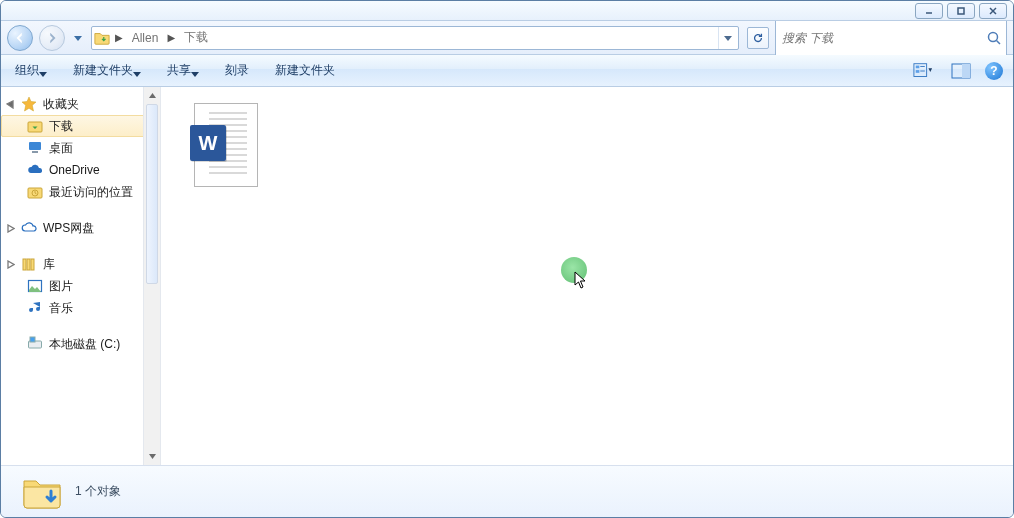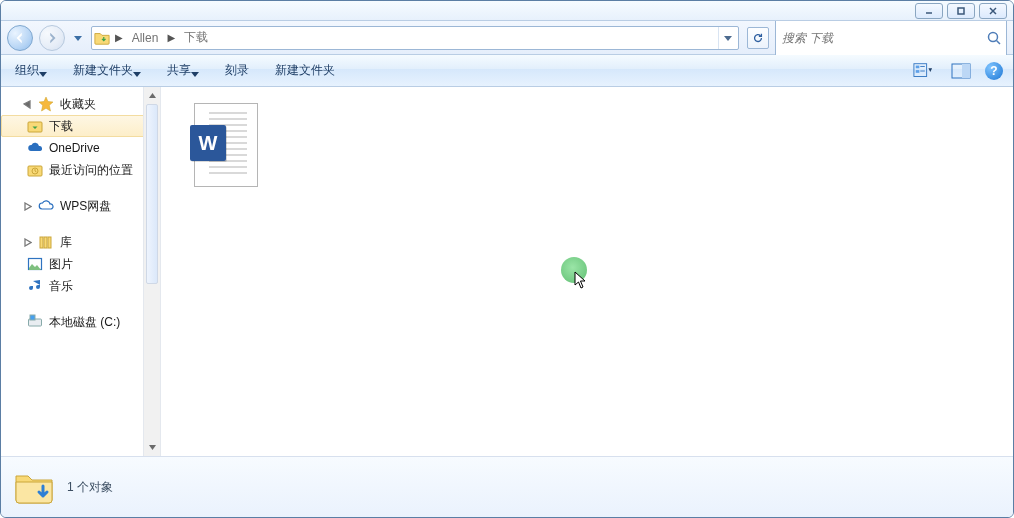--- a/index.html
+++ b/index.html
@@ -47,42 +47,42 @@
   .helpicon{width:18px;height:18px;border-radius:50%;background:radial-gradient(circle at 30% 30%,#7fc4ff,#1d76d4);color:#fff;display:flex;align-items:center;justify-content:center;font-weight:bold;font-size:12px}
 
   
   .body{flex:1;display:flex;min-height:0}
   .sidebar{width:160px;border-right:1px solid #e4e8ee;overflow-y:auto;padding:6px 0 6px 0;position:relative}
   .sidebar .sb-scrolltrack{position:absolute;right:0;top:0;bottom:0;width:17px;background:#f1f1f1;border-left:1px solid #e4e8ee}
   .sidebar .sb-up,.sidebar .sb-down{height:17px;display:flex;align-items:center;justify-content:center;background:#f1f1f1}
   .sidebar .sb-up svg,.sidebar .sb-down svg{width:9px;height:9px;fill:#6b6b6b}
   .sidebar .sb-thumb{position:absolute;left:2px;right:2px;top:17px;height:180px;border:1px solid #cfd8e6;border-radius:2px;background:linear-gradient(to right,#eef4fd,#dbe8fa)}
   .sidebar ul{list-style:none;margin:0;padding:0}
-  .sidebar li{display:flex;align-items:center;gap:6px;height:22px;padding-left:21px;padding-right:18px;cursor:default;white-space:nowrap}
+  .sidebar li{display:flex;align-items:center;gap:6px;height:22px;padding-left:4px;padding-right:18px;cursor:default;white-space:nowrap}
   .sidebar li.indent{padding-left:26px}
   .sidebar li.sel{background:linear-gradient(#fef7e5,#fdeec8);outline:1px solid #f3dca0;outline-offset:-1px;border-radius:2px}
   .sidebar li.blank{height:14px}
   .sidebar .expander{width:10px;display:flex;justify-content:center;color:#7a7a7a}
   .sidebar .expander svg{width:9px;height:9px;fill:none;stroke:#7a7a7a;stroke-width:1.3}
   .ic{width:16px;height:16px;flex:0 0 16px}
 
   .content{flex:1;position:relative;overflow:auto;padding:10px}
   .fileitem{width:110px;display:flex;flex-direction:column;align-items:center;gap:4px;padding:6px;cursor:default}
   .fileicon{width:72px;height:84px;position:relative}
   .docpage{position:absolute;inset:0 4px 0 4px;border:1px solid #b5b5b5;background:#fff}
   .doclines{position:absolute;top:8px;left:14px;right:10px;bottom:8px;background:repeating-linear-gradient(#d9d9d9 0 2px,transparent 2px 6px)}
   .wordbadge{position:absolute;left:0;top:22px;width:36px;height:36px;background:#2b579a;border-radius:2px;display:flex;align-items:center;justify-content:center;color:#fff;font-weight:bold;font-size:20px;font-family:"Segoe UI",Arial;box-shadow:1px 1px 0 rgba(0,0,0,.15)}
   .filelabel{text-align:center;line-height:1.35;max-width:100px}
 
   .cursor-spot{position:absolute;left:400px;top:170px;width:26px;height:26px;border-radius:50%;background:radial-gradient(circle at 45% 40%,#8fe29d,#4fb763);opacity:.9}
   .cursor-arrow{position:absolute;left:413px;top:184px;pointer-events:none}
   .cursor-arrow svg{width:14px;height:18px}
 
   
-  .statusbar{height:61px;border-top:1px solid #d7e0ee;background:linear-gradient(#f7fbff,#eaf2fd);display:flex;align-items:center;gap:12px;padding:0 12px}
+  .statusbar{height:52px;border-top:1px solid #d7e0ee;background:linear-gradient(#f7fbff,#eaf2fd);display:flex;align-items:center;gap:12px;padding:0 20px}
   .bigfolder{width:42px;height:38px;position:relative}
   .statustext{color:#3d4f63}
 
   
   .star path{fill:#f6b83c;stroke:#caa32b;stroke-width:.5}
   .dlicon rect{fill:#f8d977;stroke:#cba63a}
   .dlicon path{fill:#3da24a}
   .deskicon rect{fill:#3c87d6}
   .deskicon .base{fill:#89a}
   .recenticon rect{fill:#f8d977;stroke:#cba63a}
@@ -236,20 +236,27 @@
           <span>收藏夹</span>
         </li>
         <li class="indent sel">
           <svg class="ic dlicon" viewBox="0 0 16 16">
               <rect x="1" y="4" width="14" height="10" rx="1"></rect>
               <path d="M8 5v5M5.5 8.5 8 11l2.5-2.5"></path>
             </svg>
           <span>下载</span>
         </li>
         <li class="indent">
+          <svg class="ic deskicon" viewBox="0 0 16 16">
+              <rect x="2" y="2" width="12" height="8" rx="1"></rect>
+              <rect class="base" x="5" y="11" width="6" height="2"></rect>
+            </svg>
+          <span>桌面</span>
+        </li>
+        <li class="indent">
           <svg class="ic cloud" viewBox="0 0 16 16">
               <path class="blue" d="M4 11a3 3 0 0 1 .5-6 4 4 0 0 1 7.5 1 2.5 2.5 0 0 1 1 5z"></path>
             </svg>
           <span>OneDrive</span>
         </li>
         <li class="indent">
           <svg class="ic recenticon" viewBox="0 0 16 16">
               <rect x="1" y="4" width="14" height="10" rx="1"></rect>
               <circle cx="8" cy="9" r="3" fill="none" stroke="#cba63a"></circle>
               <path d="M8 7v2l1.5 1" stroke="#cba63a" fill="none"></path>

